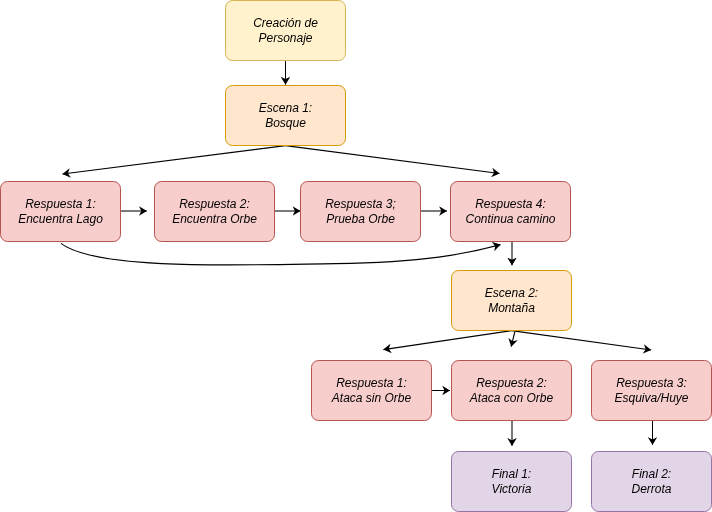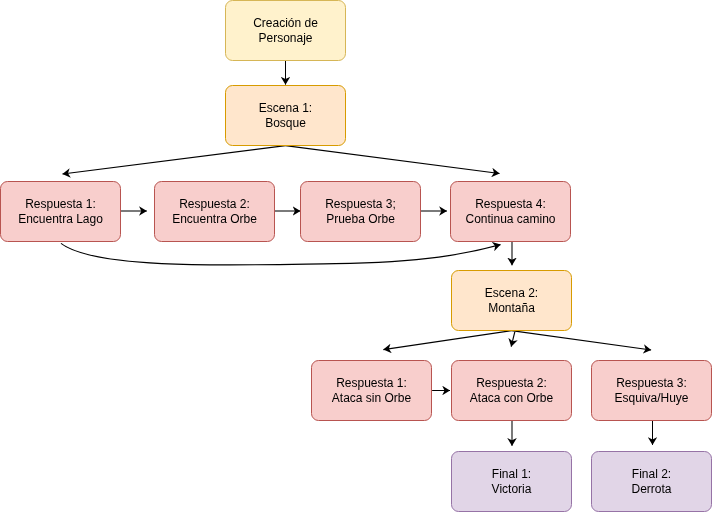--- a/index.html
+++ b/index.html
@@ -1,19 +1,19 @@
 <!DOCTYPE html>
 <html lang="es"><head>
 <meta charset="utf-8">
 <title>Diagrama de flujo</title>
 <style>
   html, body { margin:0; padding:0; background:#ffffff; }
   body { width:712px; height:512px; overflow:hidden;
          font-family:"Liberation Sans", sans-serif; }
-  #flowchart { position:relative; width:712px; height:484px; background:#ffffff; }
+  #flowchart { position:relative; width:712px; height:484px; background:#ffffff;font-style:italic; }
   svg { display:block; }
   text.node-label { font-family:"Liberation Sans", sans-serif; font-size:12px;
                     fill:#000000; text-anchor:middle; }
   rect.node-box { stroke-width:1; }
   path.edge-path { fill:none; }
 </style>
 </head>
 <body>
 
 <div id="flowchart">

